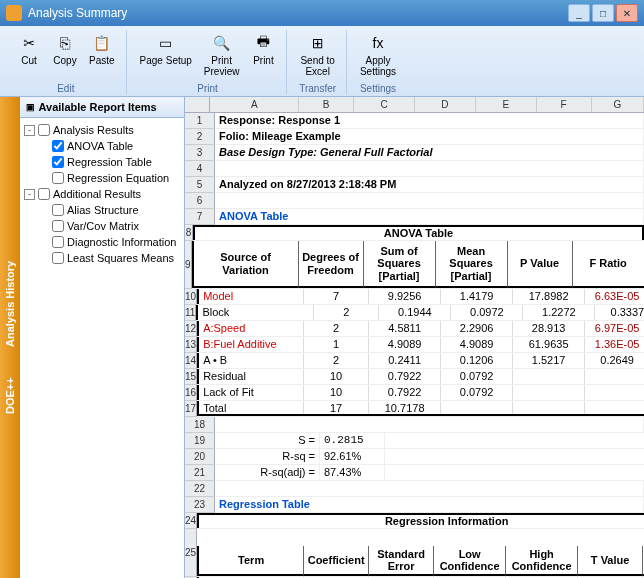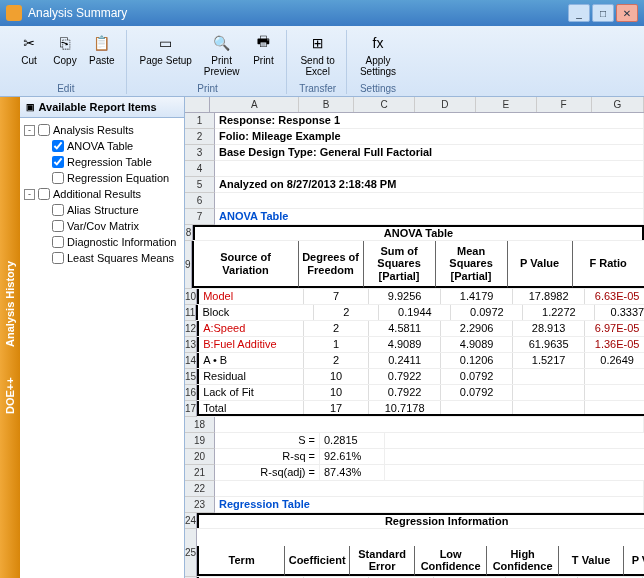--- a/index.html
+++ b/index.html
@@ -185,21 +185,21 @@
         </div>
       </div>
       <div class="row">
         <div class="rh">2</div>
         <div class="cells" style="width: 513px;">
           <div class="cell bold" style="width: 100%;">Folio: Mileage Example</div>
         </div>
       </div>
       <div class="row">
         <div class="rh">3</div>
-        <div class="cells" style="width: 513px;">
+        <div class="cells" style="width: 513px; font-style: italic;">
           <div class="cell bold" style="width: 100%;">Base Design Type: General Full Factorial</div>
         </div>
       </div>
       <div class="row">
         <div class="rh">4</div>
         <div class="cells" style="width: 513px;">
           <div class="cell " style="width: 100%;"></div>
         </div>
       </div>
       <div class="row">
@@ -346,21 +346,21 @@
       <div class="row">
         <div class="rh">18</div>
         <div class="cells" style="width: 513px;">
           <div class="cell " style="width: 100%;"></div>
         </div>
       </div>
       <div class="row">
         <div class="rh">19</div>
         <div class="cells" style="width: 513px;">
           <div class="cell right" style="width: 105px;">S =</div>
-          <div class="cell" style="width: 65px;">0.2815</div>
+          <div class="cell" style="width: 65px; font-family: Liberation Mono, monospace;">0.2815</div>
         </div>
       </div>
       <div class="row">
         <div class="rh">20</div>
         <div class="cells" style="width: 513px;">
           <div class="cell right" style="width: 105px;">R-sq =</div>
           <div class="cell" style="width: 65px;">92.61%</div>
         </div>
       </div>
       <div class="row">
@@ -385,21 +385,21 @@
       <div class="row">
         <div class="rh">24</div>
         <div class="cells" style="width: 513px;">
           <div style="width: 499px; border-left: 2px solid rgb(0, 0, 0); border-right: 2px solid rgb(0, 0, 0); border-top: 2px solid rgb(0, 0, 0); text-align: center; font-weight: bold;">Regression Information</div>
         </div>
       </div>
       <div class="row" style="height: 48px; align-items: flex-end;">
         <div class="rh" style="height: 48px;">25</div>
         <div class="cells">
           <div style="display: flex; border-left: 2px solid rgb(0, 0, 0); border-right: 2px solid rgb(0, 0, 0);">
-            <div class="hdr-cell" style="width: 86px;">Term</div>
+            <div class="hdr-cell" style="width: 105px;">Term</div>
             <div class="hdr-cell" style="width: 65px;">Coefficient</div>
             <div class="hdr-cell" style="width: 65px;">Standard Error</div>
             <div class="hdr-cell" style="width: 72px;">Low Confidence</div>
             <div class="hdr-cell" style="width: 72px;">High Confidence</div>
             <div class="hdr-cell" style="width: 65px;">T Value</div>
             <div class="hdr-cell" style="width: 55px;">P Value</div>
           </div>
         </div>
       </div>
       <div class="row">

